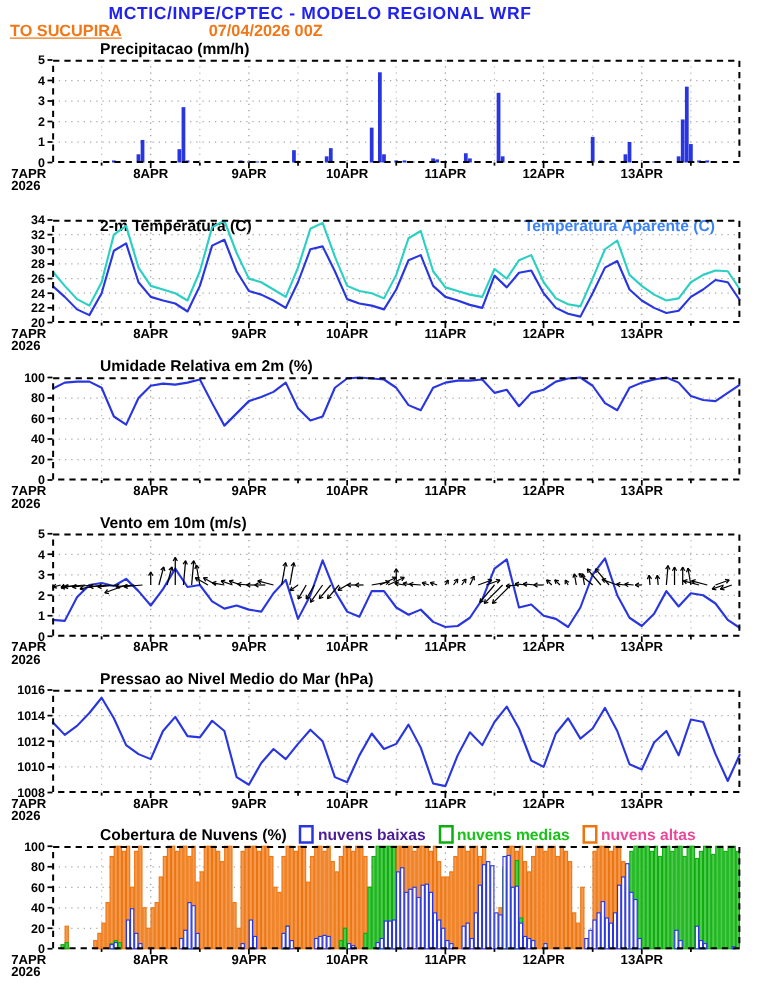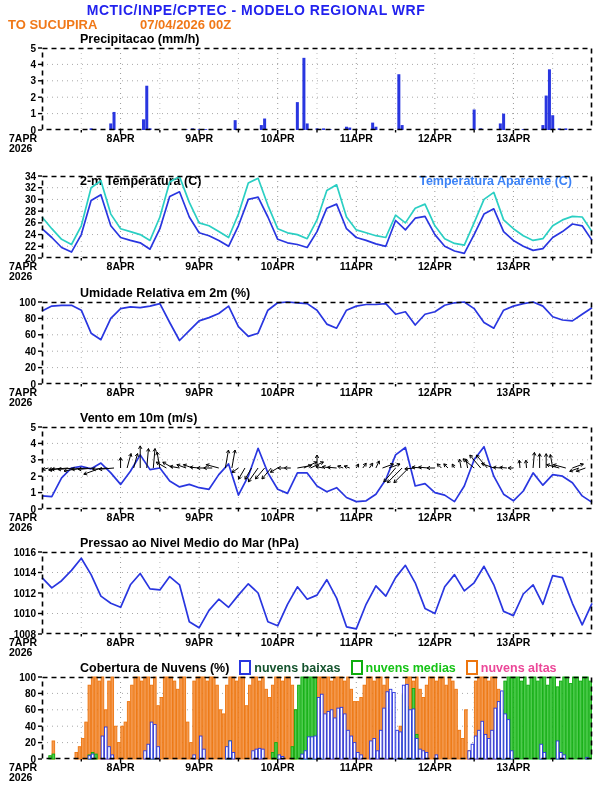--- a/index.html
+++ b/index.html
@@ -1,22 +1,22 @@
 <!DOCTYPE html>
 <html><head>
 <meta charset="utf-8">
 <style>
   html,body{margin:0;padding:0;background:#ffffff;}
   body{width:612px;height:792px;position:relative;overflow:hidden;
        font-family:"Liberation Sans",sans-serif;font-weight:bold;color:#000;}
   .hdr1{position:absolute;top:2px;left:0;width:512px;text-align:center;
         font-size:14px;letter-spacing:.5px;}
   .hdr2{position:absolute;top:17px;left:0;width:612px;font-size:13px;}
-  .hdr2 .station{position:absolute;left:8px;top:0;}
-  .hdr2 .dt{position:absolute;left:140px;top:0;}
+  .hdr2 .station{position:absolute;left:8px;top:0;text-decoration:underline;}
+  .hdr2 .dt{position:absolute;left:167px;top:0;}
   .title-row{position:absolute;left:42px;width:550px;height:15px;
              display:flex;align-items:flex-end;font-size:12.5px;white-space:nowrap;}
   .title-row .t{margin-left:24px;padding-left:14px;}
   .title-row .spacer{flex:1;}
   .panel{position:absolute;left:42px;width:550px;height:82px;}
   svg{overflow:visible;display:block;}
   .legend-item{display:flex;align-items:flex-end;margin-left:10px;}
   .lg-box{display:inline-block;width:8px;height:11px;background:#fff;
           border:2px solid #000;margin-right:3px;}
 </style>
@@ -44,21 +44,21 @@
 <div class="title-row" style="top:410px">
   <span class="t">Vento em 10m (m/s)</span>
 </div>
 <div class="title-row" style="top:535px">
   <span class="t">Pressao ao Nivel Medio do Mar (hPa)</span>
 </div>
 <div class="title-row" style="top:660px">
   <span class="t">Cobertura de Nuvens (%)</span>
   <span class="legend-item">
     <span class="lg-box" style="border-color:#2936e0"></span>
-    <span style="color:#14532d">nuvens baixas</span>
+    <span style="color:#4c1d95">nuvens baixas</span>
   </span>
   <span class="legend-item">
     <span class="lg-box" style="border-color:#0ead0e"></span>
     <span style="color:#16c316">nuvens medias</span>
   </span>
   <span class="legend-item">
     <span class="lg-box" style="border-color:#ed750e"></span>
     <span style="color:#ec4899">nuvens altas</span>
   </span>
 </div>

